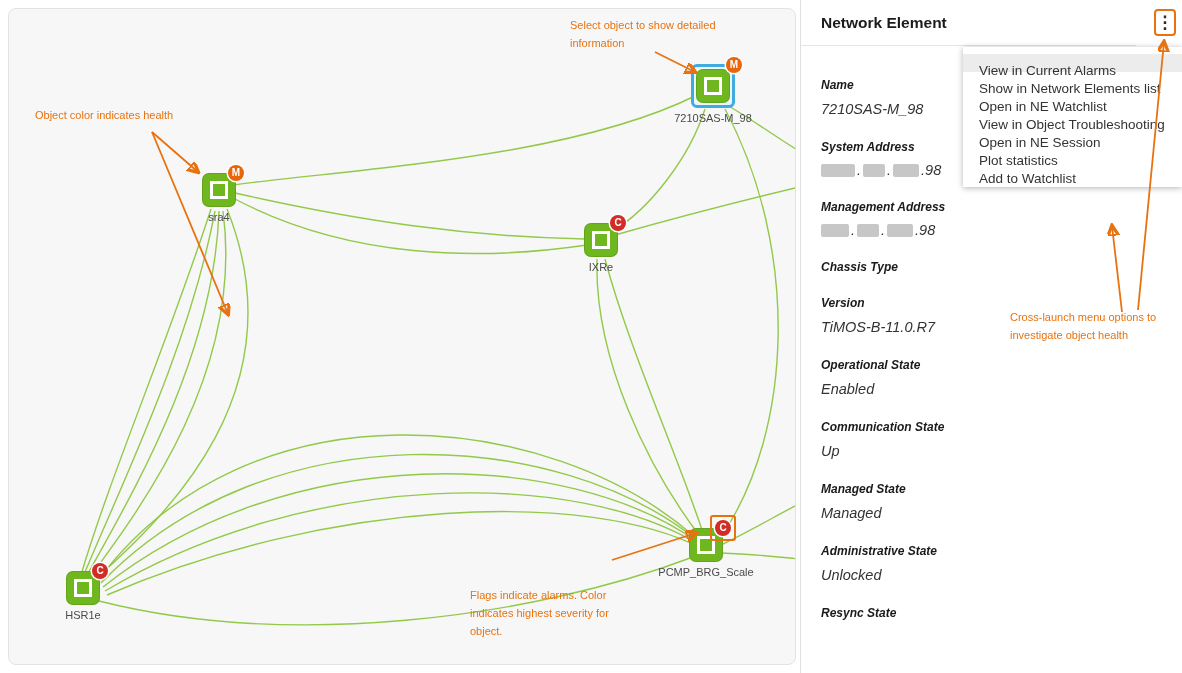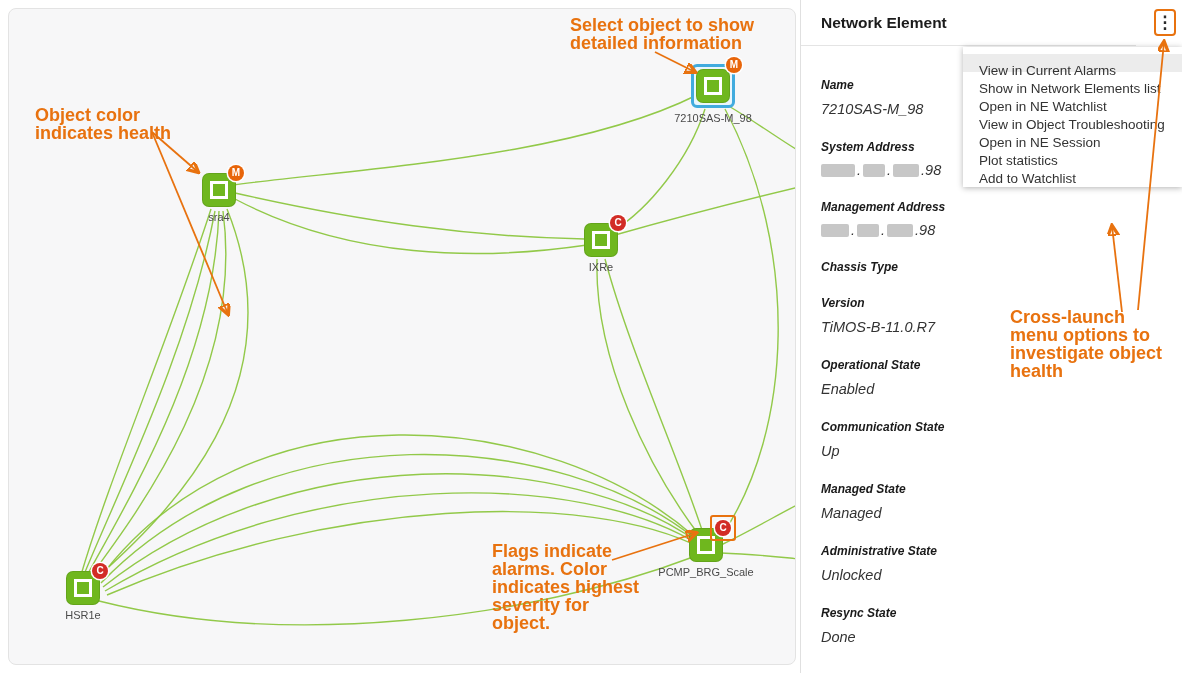--- a/index.html
+++ b/index.html
@@ -58,24 +58,24 @@
   .r-a{width:34px;} .r-b{width:22px;} .r-c{width:26px;} .r-d{width:28px;}
 
   
   #menu{position:absolute;left:963px;top:47px;width:219px;background:#fff;padding:7px 0;
     box-shadow:0 1px 6px rgba(0,0,0,.3);z-index:10;}
   .menu-item{height:18px;line-height:33px;padding:0 16px;font-size:13.5px;color:#333;
     white-space:nowrap;cursor:pointer;}
   .menu-item.hl{background:var(--menu_highlight);}
 
   
-  .ann{position:absolute;color:var(--accent);font-weight:bold;font-size:18px;line-height:18px;z-index:20;}
+  .ann{position:absolute;color:var(--accent);font-weight:normal;font-size:11px;line-height:18px;z-index:20;}
   #ann-select{left:570px;top:16px;width:195px;}
   #ann-color{left:35px;top:106px;width:150px;}
-  #ann-flags{left:470px;top:542px;width:160px;margin-left:22px;}
+  #ann-flags{left:470px;top:586px;width:160px;}
   #ann-menu{left:1010px;top:308px;width:168px;}
   #arrows{position:absolute;left:0;top:0;z-index:19;pointer-events:none;}
   #arrows path{stroke:var(--accent);stroke-width:1.8;fill:none;}
 </style>
 </head>
 <body>
 
 <div id="stage">
 
   <div id="map">
@@ -216,21 +216,20 @@
         <div class="val">Managed</div>
       </div>
 
       <div class="field">
         <div class="lbl">Administrative State</div>
         <div class="val">Unlocked</div>
       </div>
 
       <div class="field">
         <div class="lbl">Resync State</div>
-        <div class="val">Done</div>
       </div>
 
     </div>
   </div>
 
   <div class="kebab">⋮</div>
 
   <div id="menu">
     <div class="menu-item hl">View in Current Alarms</div>
     <div class="menu-item">Show in Network Elements list</div>

